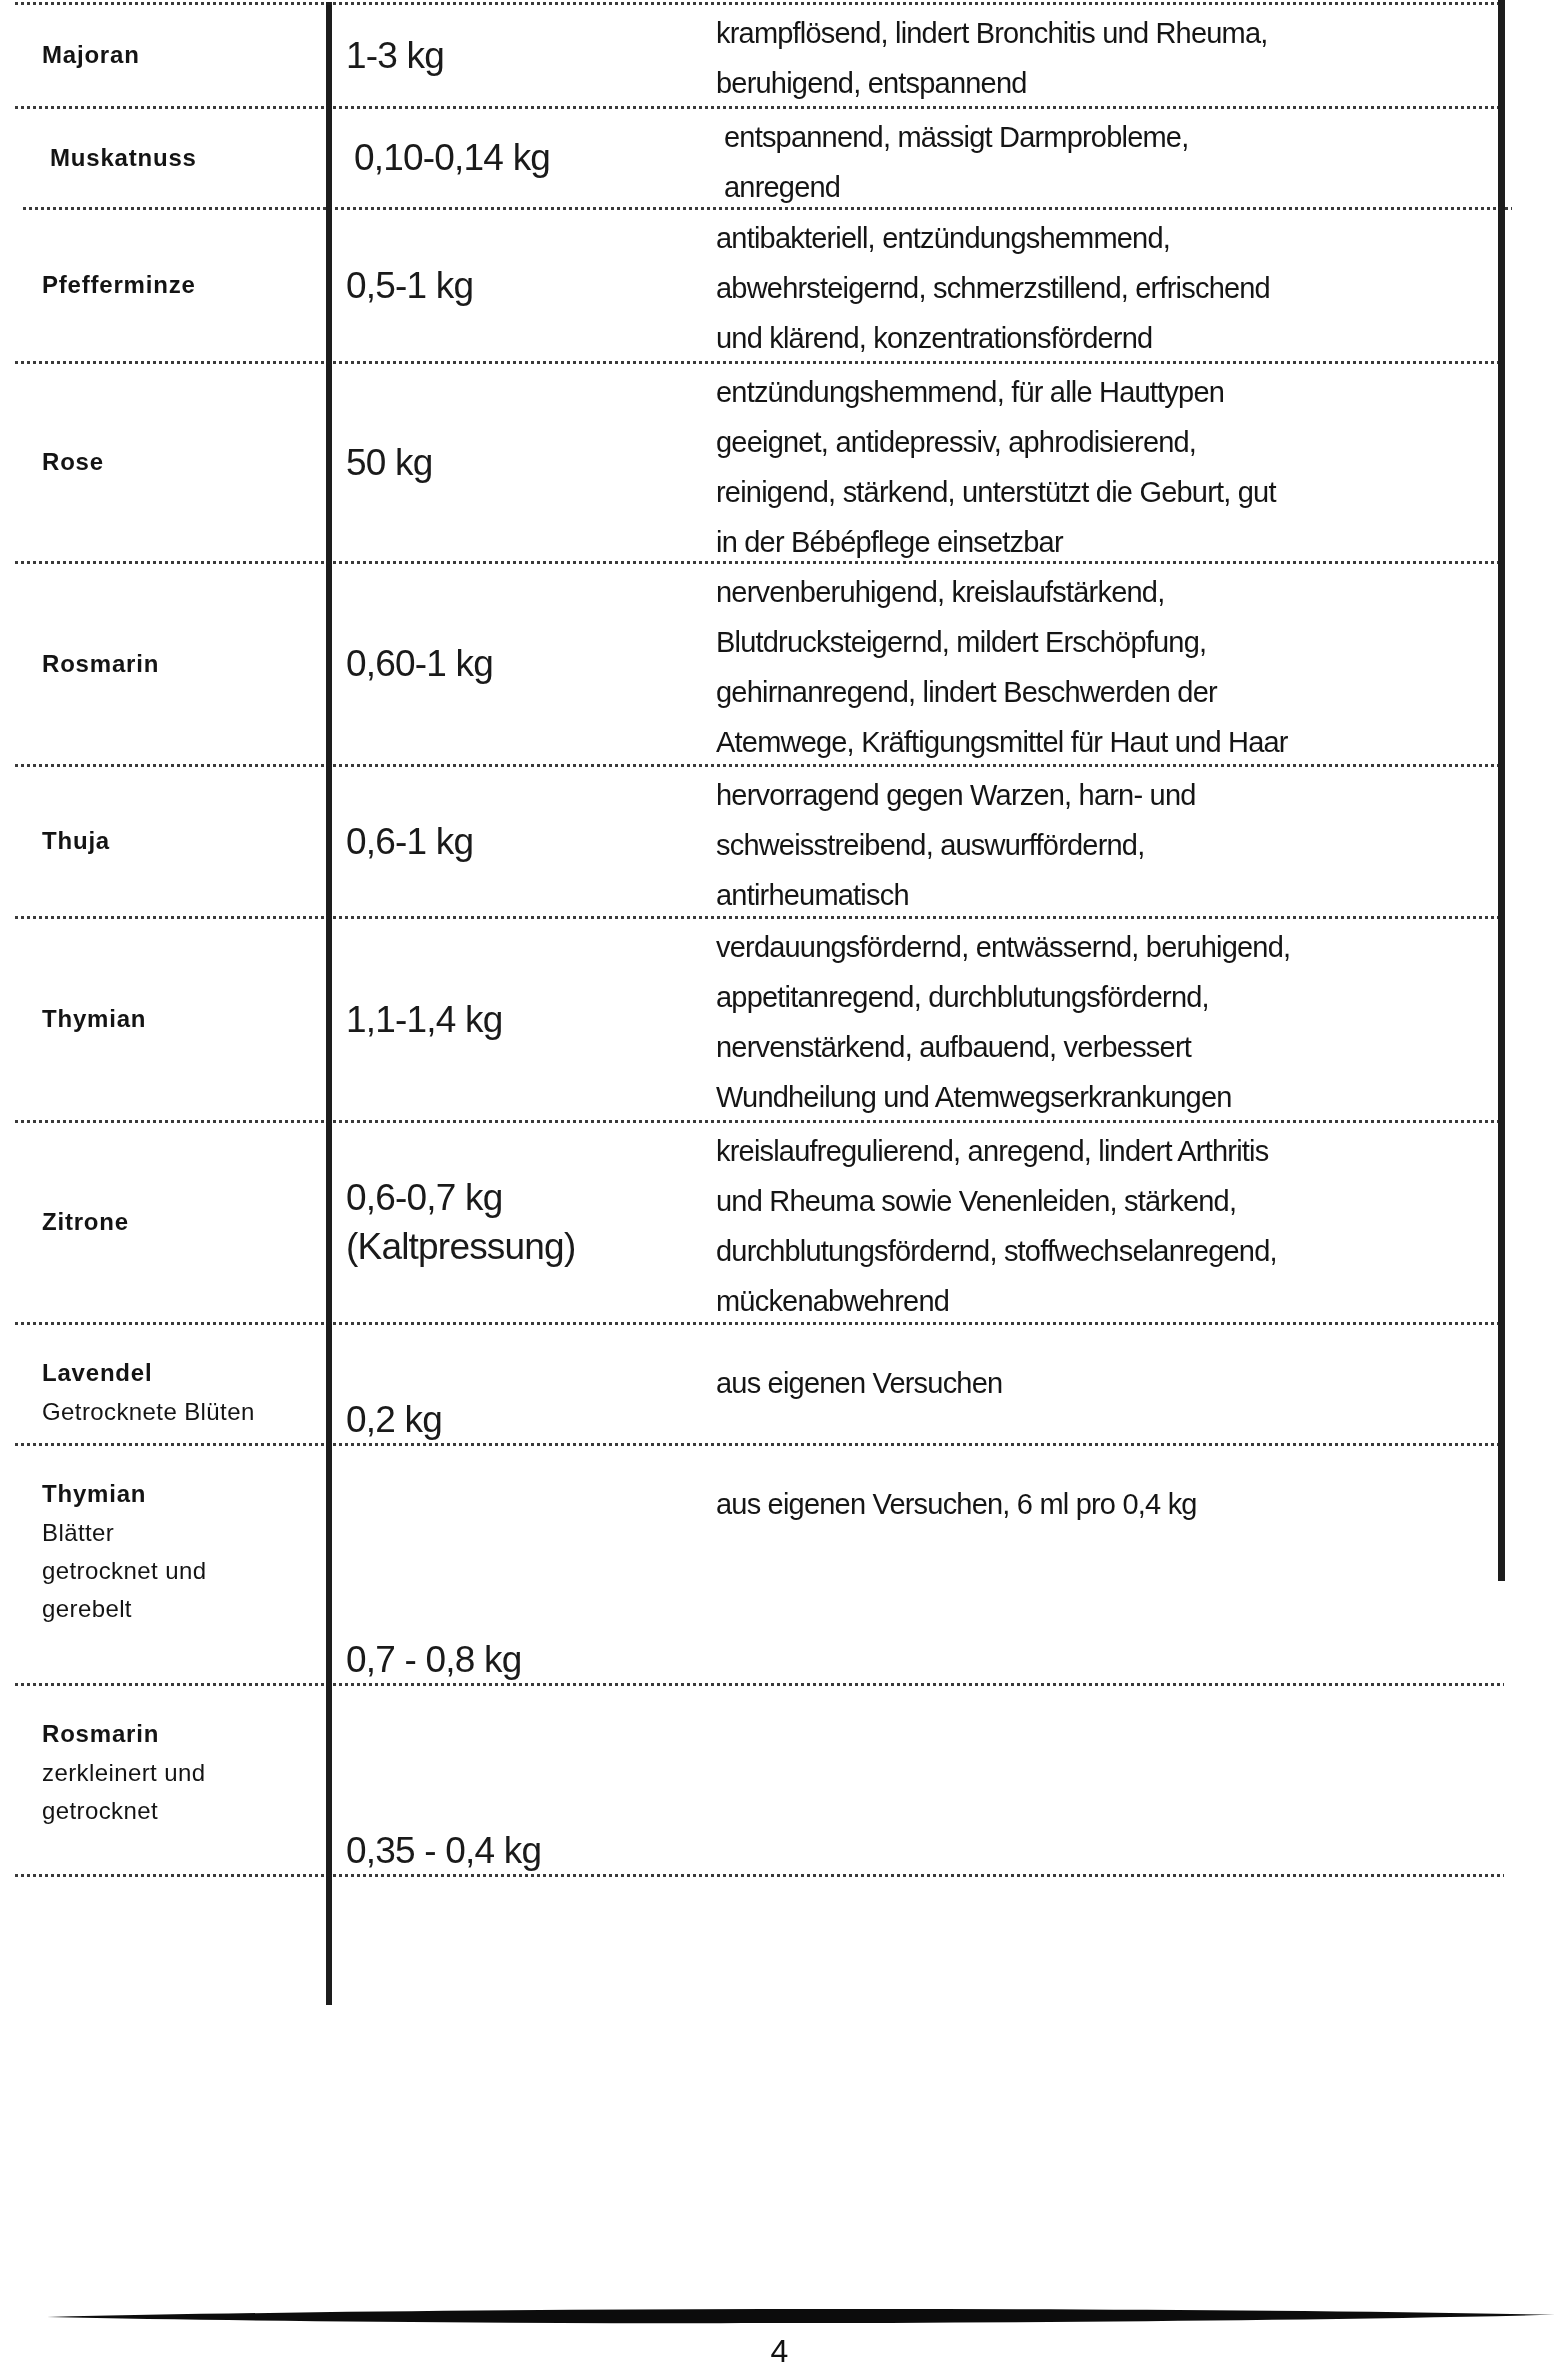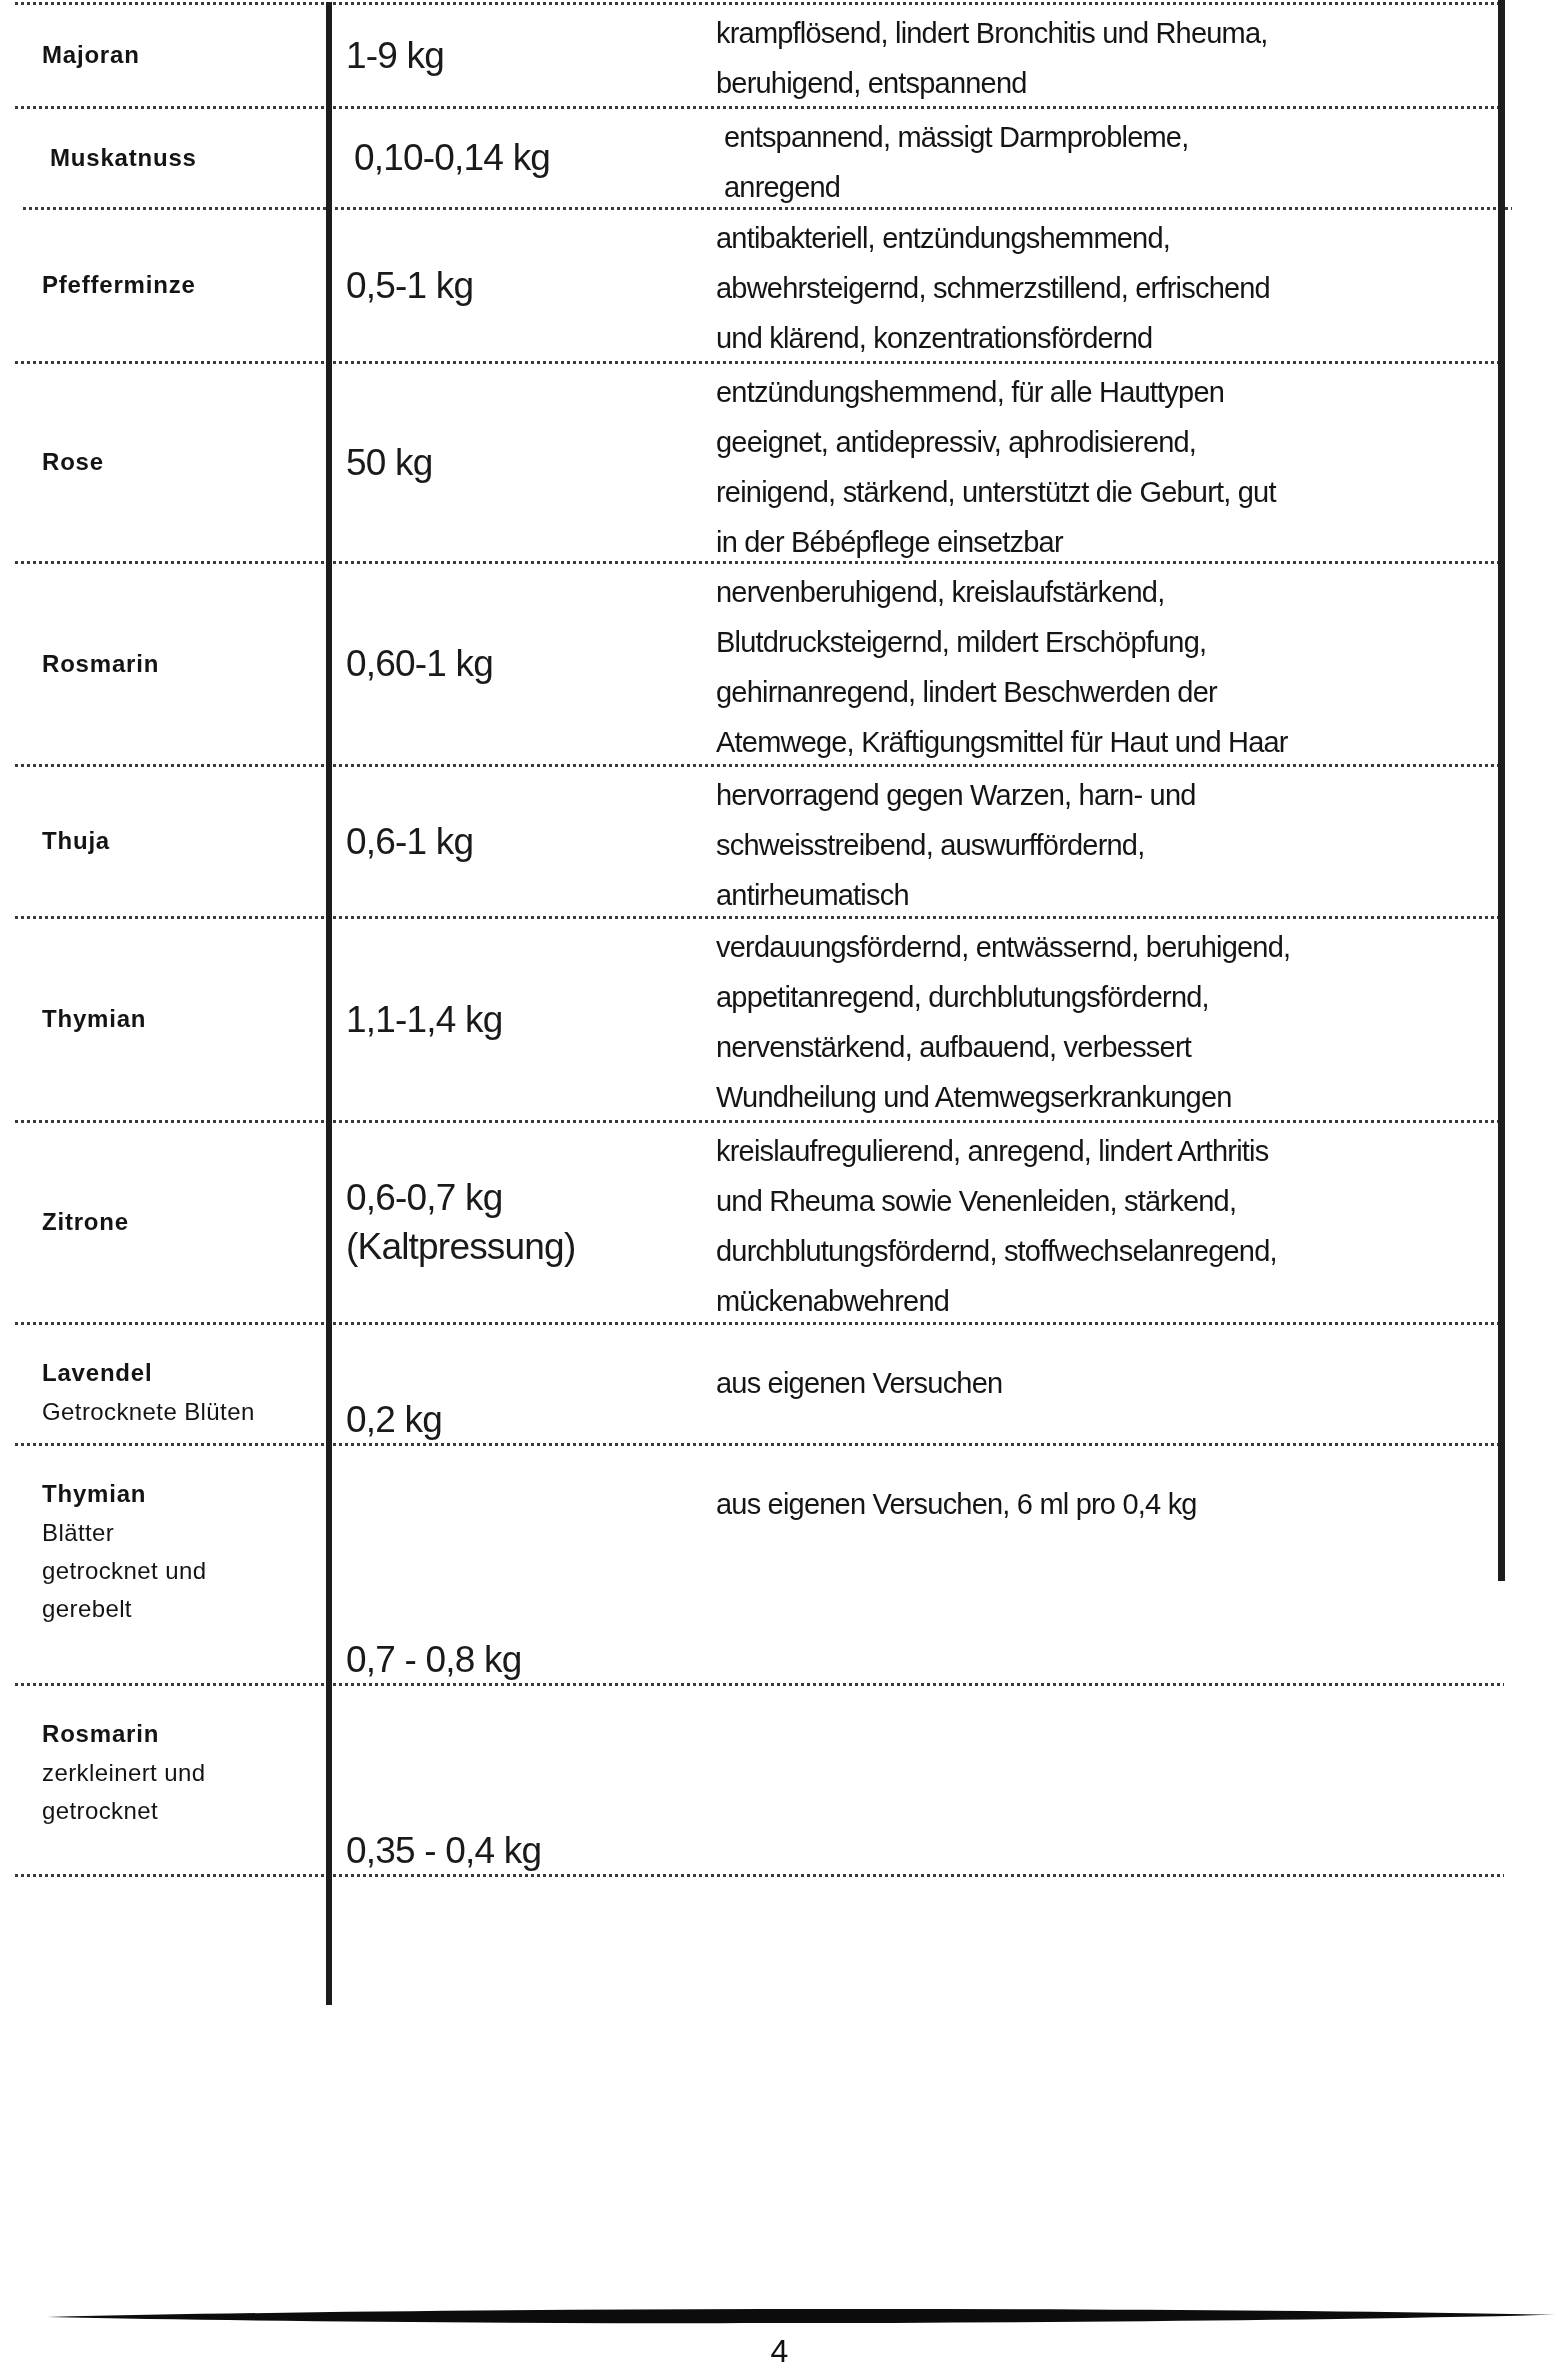--- a/index.html
+++ b/index.html
@@ -57,21 +57,21 @@
 <body>
 
 <div id="page">
   <div class="dotsep" id="topline"></div>
   <div id="rows">
       <div class="row" style="height: 104px;">
         <div class="cell name-cell">
           <div class="plant-name">Majoran</div>
         </div>
         <div class="cell qty-cell">
-          <div class="qty">1-9 kg</div>
+          <div class="qty">1-3 kg</div>
         </div>
         <div class="cell effect-cell">
           <div class="effect">krampflösend, lindert Bronchitis und Rheuma,
 beruhigend, entspannend</div>
         </div>
         <div class="dotsep"></div>
       </div>
       <div class="row" style="height: 101px; margin-left: 8px;">
         <div class="cell name-cell">
           <div class="plant-name">Muskatnuss</div>

